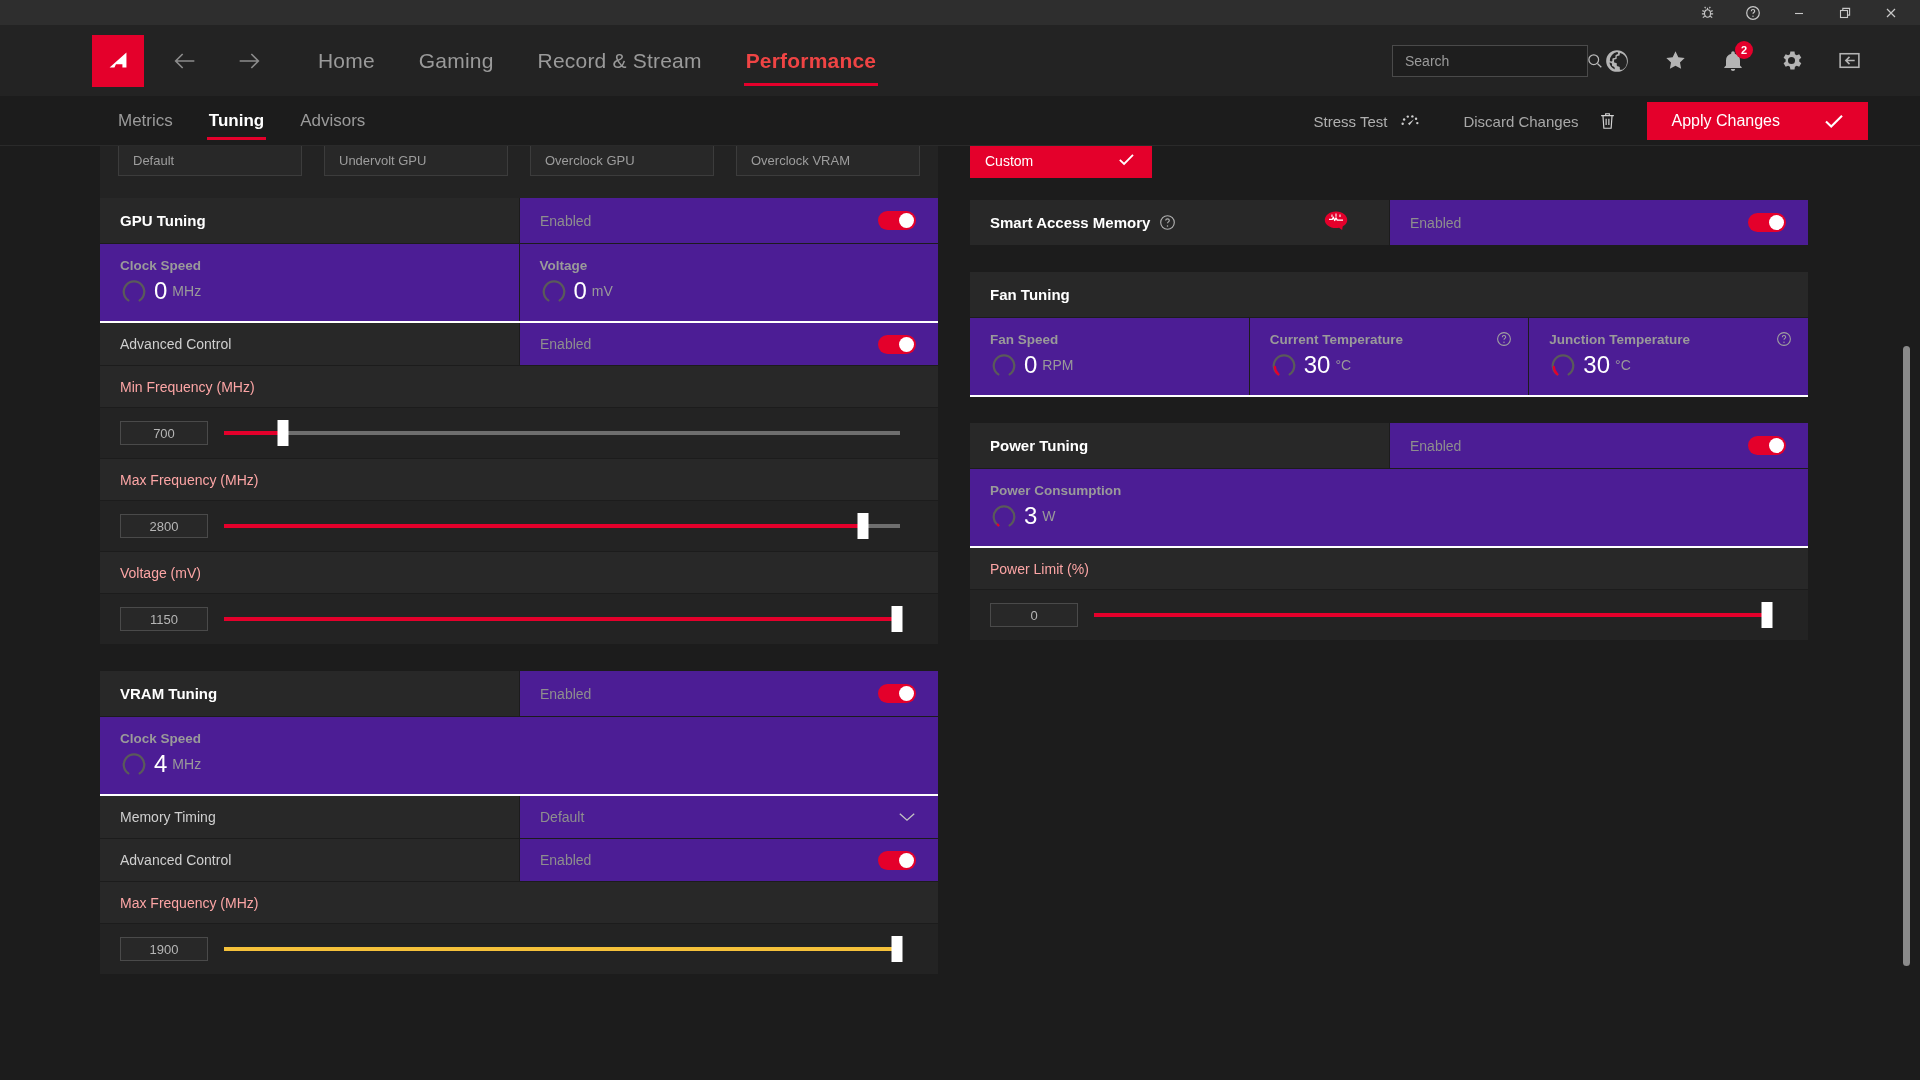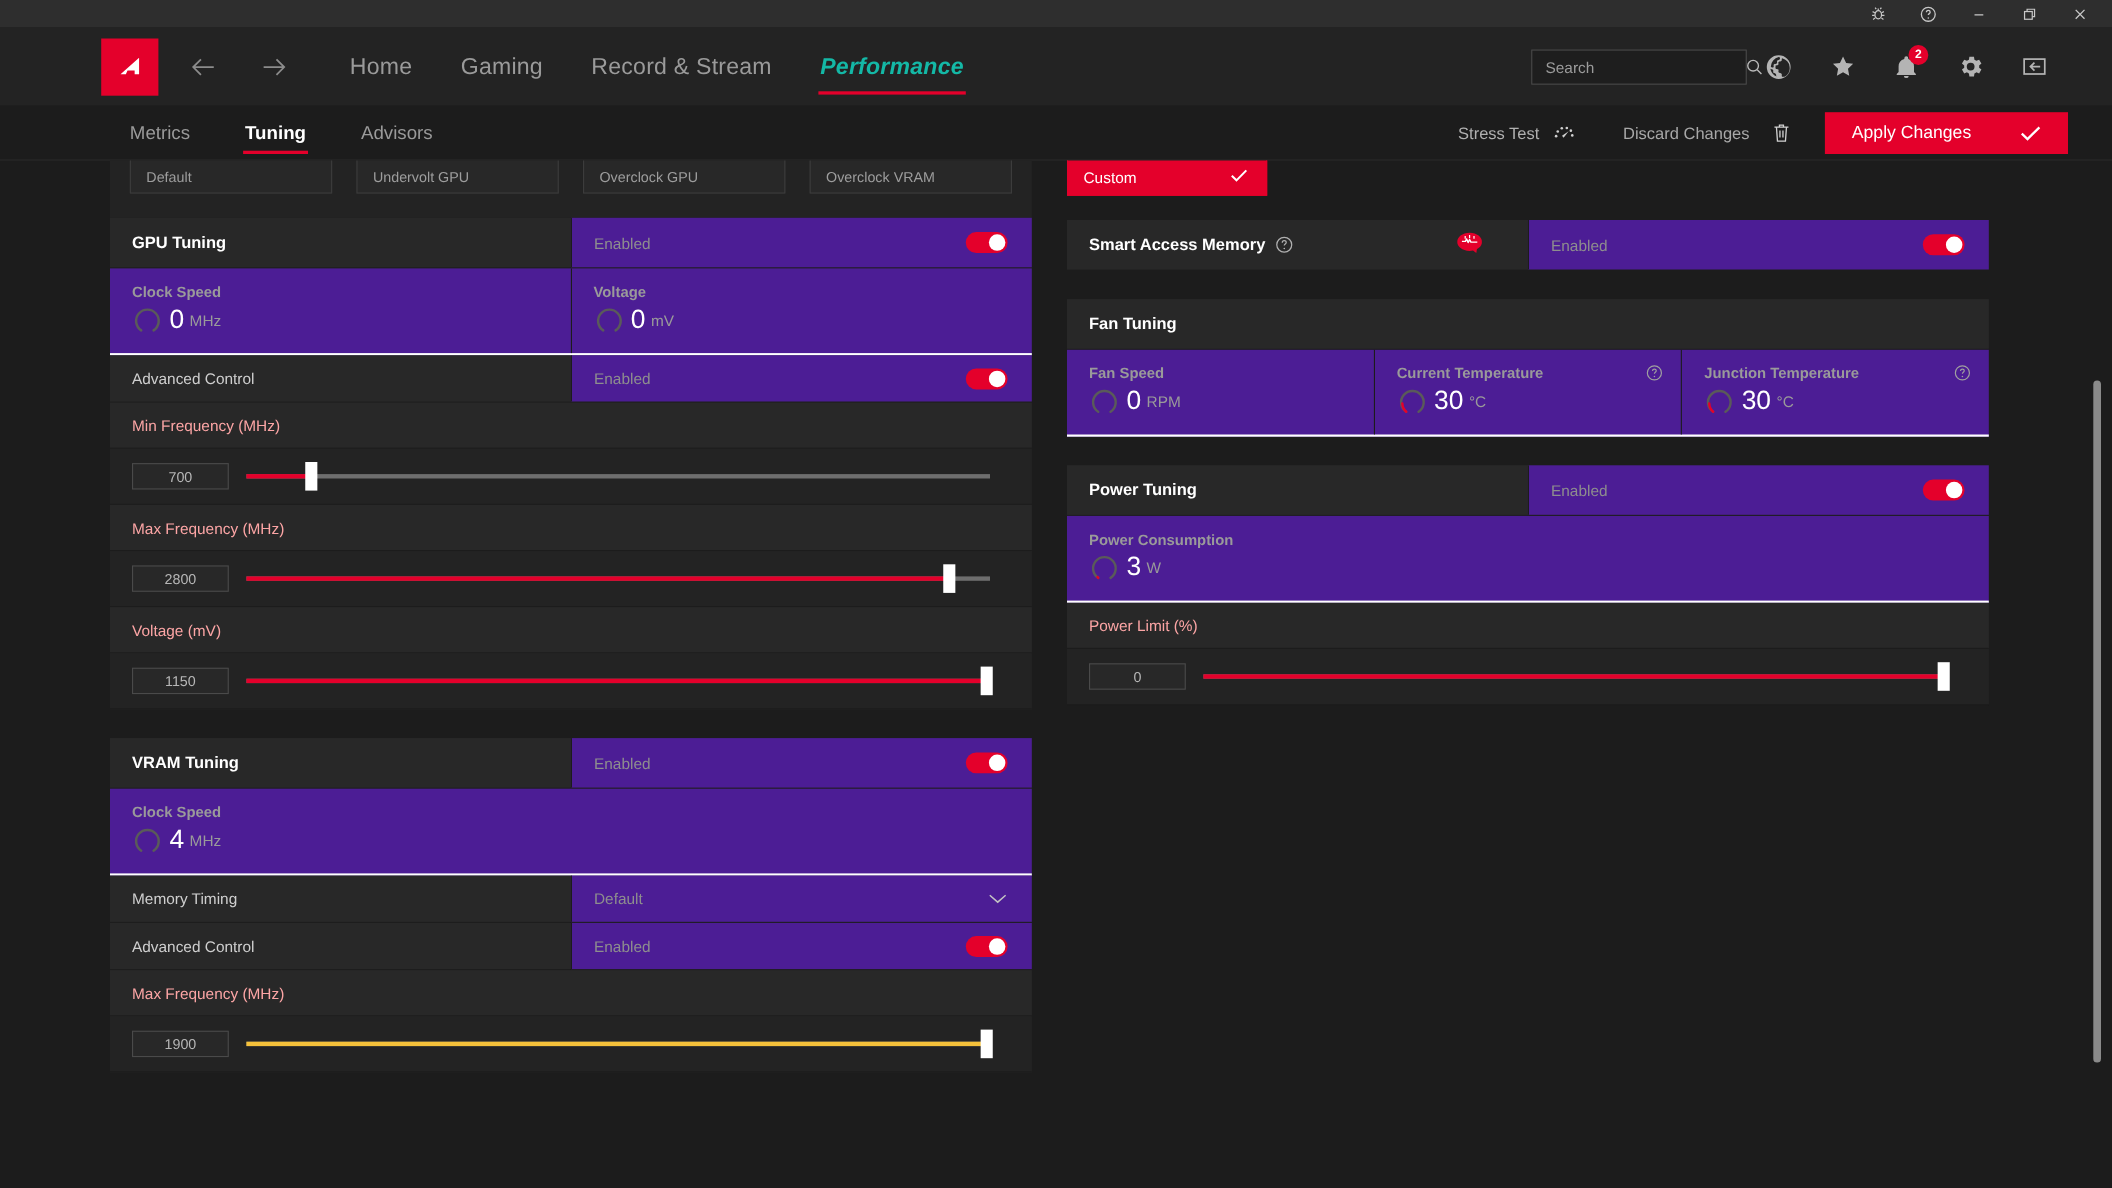--- a/index.html
+++ b/index.html
@@ -41,21 +41,21 @@
     color: #8c8c8c;
   }
   .nav-arrow:first-of-type { margin-left: 36px; }
   .nav-links { display: flex; align-items: center; margin-left: 24px; height: 71px; }
   .nav-link {
     position: relative; height: 71px;
     display: flex; align-items: center;
     padding: 0 22px;
     font-size: 21px; color: #9a9a9a; letter-spacing: .2px;
   }
-  .nav-link.active { color: #14b8a6; font-weight: bold; font-style: italic; }
+  .nav-link.active { color: #ef4444; font-weight: bold; }
   .nav-link.active::after {
     content: ""; position: absolute;
     left: 20px; right: 20px; bottom: 10px; height: 3px;
     background: #e4002b;
   }
   .nav-right {
     position: absolute; right: 0; top: 0; height: 71px;
     display: flex; align-items: center; padding-right: 42px;
   }
   .searchbox {
@@ -82,34 +82,34 @@
     padding: 0 4px;
   }
 
   
   .subbar {
     height: 50px; background: #1c1c1c;
     display: flex; align-items: center;
     position: relative;
     border-bottom: 1px solid #2a2a2a;
   }
-  .subtabs { display: flex; align-items: center; margin-left: 100px; height: 50px; gap: 14px; }
+  .subtabs { display: flex; align-items: center; margin-left: 100px; height: 50px; }
   .subtab {
     position: relative; height: 50px;
     display: flex; align-items: center; padding: 0 18px;
     font-size: 17px; color: #9a9a9a;
   }
   .subtab.active { color: #ffffff; font-weight: bold; }
   .subtab.active::after {
     content: ""; position: absolute;
     left: 16px; right: 16px; bottom: 6px; height: 3px;
     background: #e4002b;
   }
   .subbar-right {
-    position: absolute; right: 40px; top: 0; height: 50px;
+    position: absolute; right: 52px; top: 0; height: 50px;
     display: flex; align-items: center;
   }
   .stress-test { display: flex; align-items: center; color: #b0b0b0; font-size: 15px; margin-right: 42px; }
   .stress-test .ic { margin-left: 12px; color: #cfcfcf; display: flex; }
   .discard { display: flex; align-items: center; color: #a8a8a8; font-size: 15px; margin-right: 30px; }
   .discard .ic { margin-left: 20px; color: #d2d2d2; display: flex; }
   .apply-btn {
     background: #e4002b; color: #fff;
     height: 38px; display: flex; align-items: center;
     padding: 0 24px; font-size: 16px;

